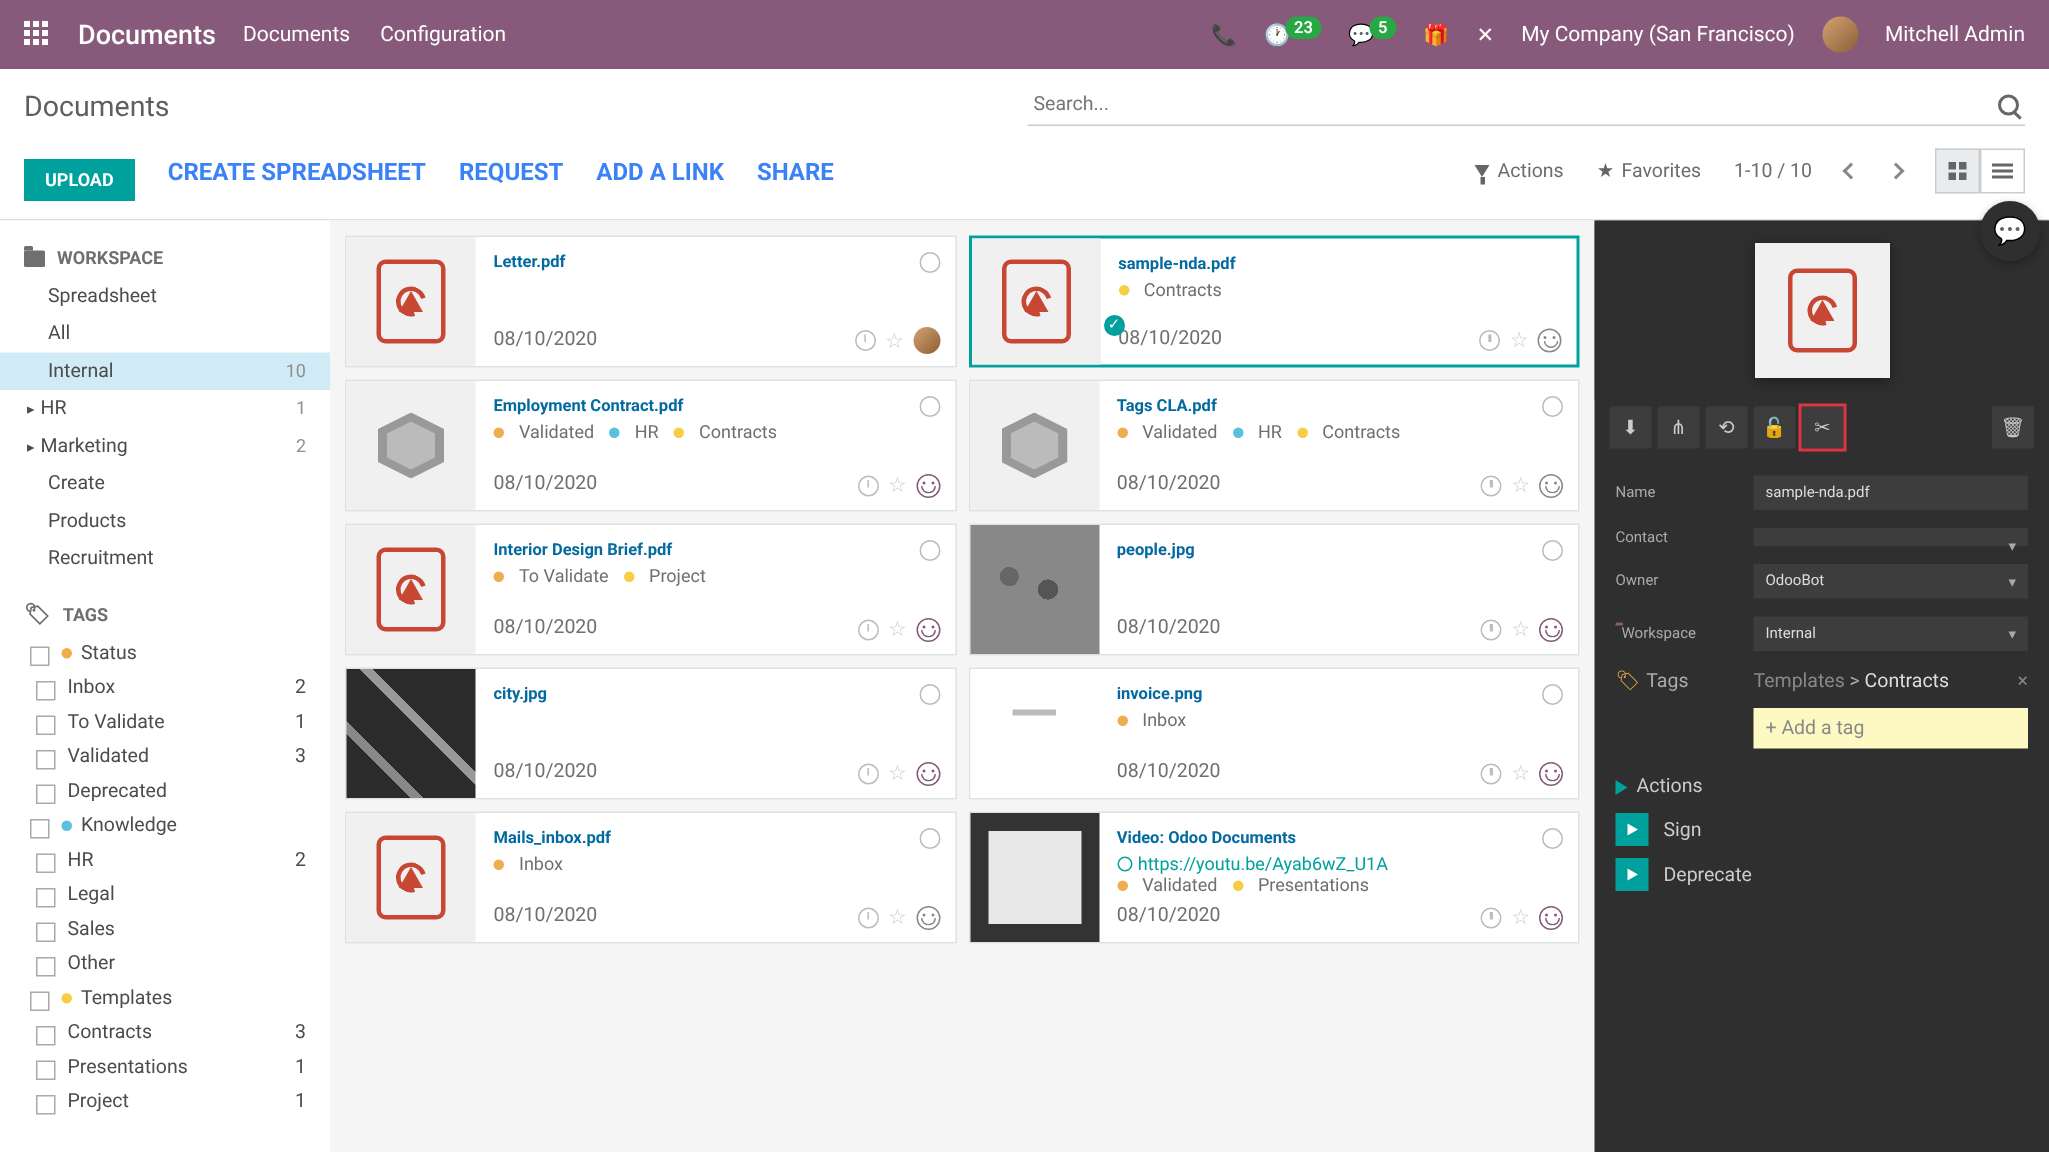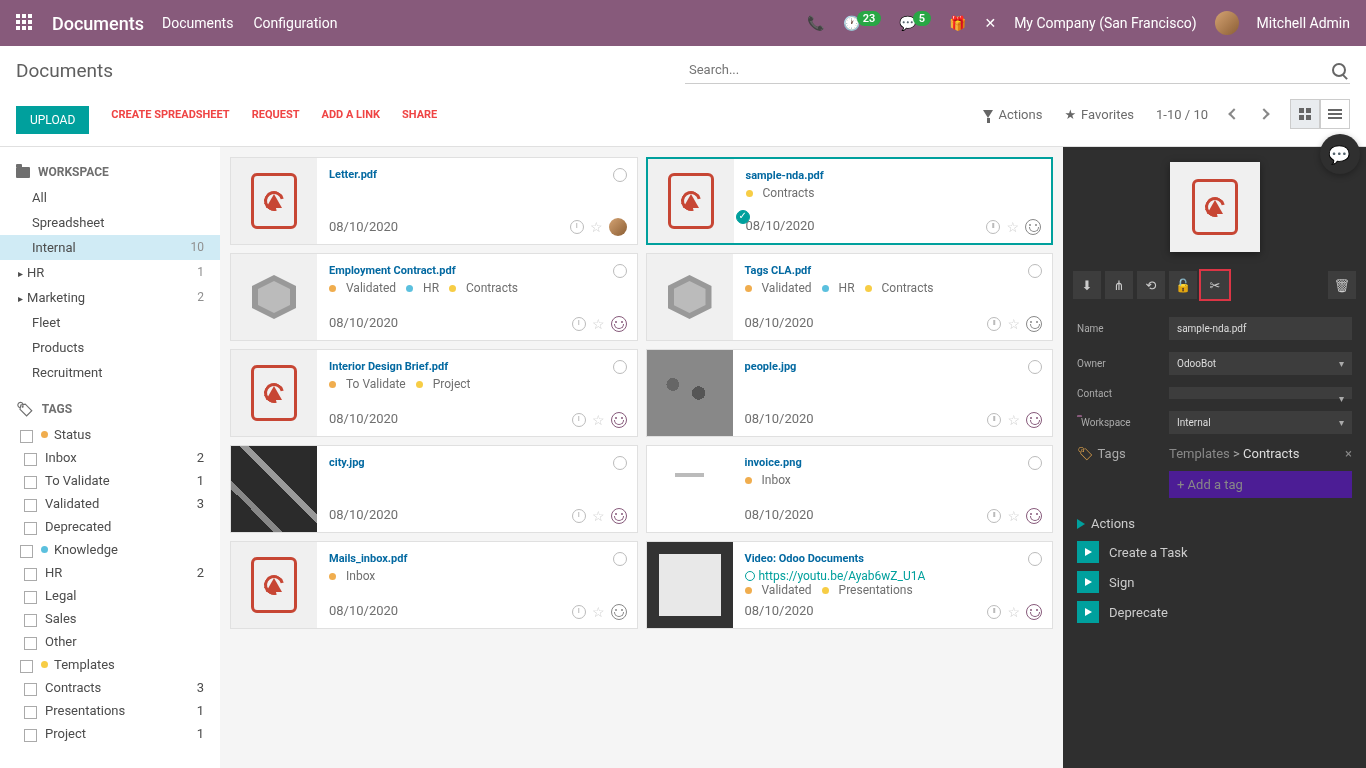--- a/index.html
+++ b/index.html
@@ -20,22 +20,22 @@
 
 .titlebar { display: flex; align-items: center; padding: 10px 16px 2px; background: #fff; }
 .titlebar h1 { font-size: 19px; font-weight: 400; color: #5f5f5f; }
 .searchbox { flex: 1; margin-left: 40px; display: flex; align-items: center; border-bottom: 1px solid #ccc; max-width: 665px; margin-left: auto; }
 .searchbox input { border: none; outline: none; flex: 1; padding: 6px 4px; font-size: 13px; background: transparent; }
 .search-icon { width: 14px; height: 14px; border: 2px solid #666; border-radius: 50%; position: relative; margin-right: 4px; }
 .search-icon::after { content: ""; position: absolute; width: 2px; height: 6px; background: #666; bottom: -5px; right: -2px; transform: rotate(-45deg); }
 
 
 .actionbar { display: flex; align-items: center; padding: 8px 16px 12px; background: #fff; gap: 22px; border-bottom: 1px solid #e0e0e0; }
-.btn-upload { background: #00a09d; color: #fff; border: none; padding: 7px 14px; font-weight: 400; font-size: 12px; cursor: pointer; margin-top: 12px; }
-.link-teal { color: #ef4444; font-weight: 700; font-size: 11px; cursor: pointer; }
+.btn-upload { background: #00a09d; color: #fff; border: none; padding: 7px 14px; font-weight: 700; font-size: 12px; cursor: pointer; margin-top: 12px; }
+.link-teal { color: #3b82f6; font-weight: 700; font-size: 16px; cursor: pointer; }
 .actionbar .right { margin-left: auto; display: flex; align-items: center; gap: 22px; color: #6c6c6c; }
 .filter-item { display: flex; align-items: center; gap: 5px; cursor: pointer; font-size: 13px; }
 .pager { color: #6c6c6c; font-size: 13px; }
 .chev { width: 8px; height: 8px; border-right: 2px solid #888; border-bottom: 2px solid #888; display: inline-block; }
 .chev.left { transform: rotate(135deg); }
 .chev.right { transform: rotate(-45deg); }
 .viewbtns { display: flex; }
 .viewbtn { width: 30px; height: 30px; border: 1px solid #ccc; display: flex; align-items: center; justify-content: center; background: #fff; cursor: pointer; }
 .viewbtn.active { background: #e9ecef; }
 .kanban-icon { width: 12px; height: 12px; display: grid; grid-template-columns: 1fr 1fr; gap: 2px; }
@@ -117,21 +117,21 @@
 .detail-field .label { width: 84px; color: #aaa; }
 .detail-field .value { flex: 1; background: #3d3d3d; padding: 6px 8px; color: #ddd; position: relative; }
 .detail-field .value.select::after { content:"▾"; position:absolute; right:8px; top:6px; font-size:10px; color:#aaa; }
 .folder-icon-purple { width: 12px; height: 10px; background: #875a7b; border-radius: 1px; position: relative; margin-right: 4px; }
 .folder-icon-purple::before { content:""; position:absolute; top:-2px; left:0; width:5px; height:2px; background:#875a7b; border-radius:1px 1px 0 0; }
 .tags-field { display: flex; padding: 6px 14px; align-items: center; gap: 8px; }
 .tags-field .label { width: 84px; color: #aaa; display: flex; align-items: center; gap: 4px; }
 .tag-chip { color: #aaa; }
 .tag-chip .cat { color: #888; }
 .tag-x { float: right; color: #888; cursor: pointer; }
-.add-tag { background: #4c1d95; color: #888; padding: 6px 8px; margin: 4px 14px 4px 106px; font-size: 13px; }
+.add-tag { background: #fef9c3; color: #888; padding: 6px 8px; margin: 4px 14px 4px 106px; font-size: 13px; }
 .actions-header { display: flex; align-items: center; gap: 6px; padding: 14px 14px 6px; color: #ccc; font-size: 13px; }
 .play-tri { width: 0; height: 0; border-top: 5px solid transparent; border-bottom: 5px solid transparent; border-left: 8px solid #00a09d; }
 .action-btn { display: flex; align-items: center; gap: 10px; padding: 4px 14px; cursor: pointer; font-size: 13px; }
 .action-play { width: 22px; height: 22px; background: #00a09d; display: flex; align-items: center; justify-content: center; }
 .action-play span { width:0; height:0; border-top:4px solid transparent; border-bottom:4px solid transparent; border-left:7px solid #fff; }
 
 
 .chat-bubble { position: absolute; top: 134px; right: 6px; width: 40px; height: 40px; background: #2f2f2f; border-radius: 50%; display: flex; align-items: center; justify-content: center; color: #fff; font-size: 18px; box-shadow: 0 2px 6px rgba(0,0,0,0.3); }
 
 .funnel-icon { width:0; height:0; border-left:5px solid transparent; border-right:5px solid transparent; border-top:8px solid #666; position:relative; }
@@ -219,41 +219,41 @@
 
 <div class="main">
 
   <div class="sidebar">
     <div class="side-header">
         <span class="folder-icon"></span>
         <span>WORKSPACE</span>
       </div>
     <div id="workspace-list">
         <div class="side-item l1">
+          <span>Spreadsheet</span>
+          <span class="count"></span>
+        </div>
+        <div class="side-item l1">
           <span>All</span>
-          <span class="count"></span>
-        </div>
-        <div class="side-item l1">
-          <span>Spreadsheet</span>
           <span class="count"></span>
         </div>
         <div class="side-item l1 active">
           <span>Internal</span>
           <span class="count">10</span>
         </div>
         <div class="side-item l1">
           <span><span class="caret">▸</span>HR</span>
           <span class="count">1</span>
         </div>
         <div class="side-item l1">
           <span><span class="caret">▸</span>Marketing</span>
           <span class="count">2</span>
         </div>
         <div class="side-item l1">
-          <span>Fleet</span>
+          <span>Create</span>
           <span class="count"></span>
         </div>
         <div class="side-item l1">
           <span>Products</span>
           <span class="count"></span>
         </div>
         <div class="side-item l1">
           <span>Recruitment</span>
           <span class="count"></span>
         </div>
@@ -527,26 +527,26 @@
       <button class="tool-btn">🔓</button>
       <button class="tool-btn highlight">✂</button>
       <div class="tool-spacer"></div>
       <button class="tool-btn">🗑</button>
     </div>
     <div class="detail-field">
       <div class="label">Name</div>
       <div class="value">sample-nda.pdf</div>
     </div>
     <div class="detail-field">
+      <div class="label">Contact</div>
+      <div class="value select"></div>
+    </div>
+    <div class="detail-field">
       <div class="label">Owner</div>
       <div class="value select">OdooBot</div>
-    </div>
-    <div class="detail-field">
-      <div class="label">Contact</div>
-      <div class="value select"></div>
     </div>
     <div class="detail-field">
       <div class="label"><span class="folder-icon-purple"></span><span>Workspace</span></div>
       <div class="value select">Internal</div>
     </div>
     <div class="tags-field">
       <div class="label">
           <span style="color:#f0ad4e">🏷</span>
           <span>Tags</span>
         </div>
@@ -555,30 +555,24 @@
     <div class="add-tag">+ Add a tag</div>
 
     <div class="actions-header">
         <span class="play-tri"></span>
         <span>Actions</span>
       </div>
     <div class="action-btn">
         <div class="action-play">
           <span></span>
         </div>
-        <span>Create a Task</span>
+        <span>Sign</span>
       </div>
     <div class="action-btn">
         <div class="action-play">
           <span></span>
         </div>
-        <span>Sign</span>
-      </div>
-    <div class="action-btn">
-        <div class="action-play">
-          <span></span>
-        </div>
         <span>Deprecate</span>
       </div>
   </div>
 </div>
 
 <div class="chat-bubble">💬</div>
 
 </body></html>

